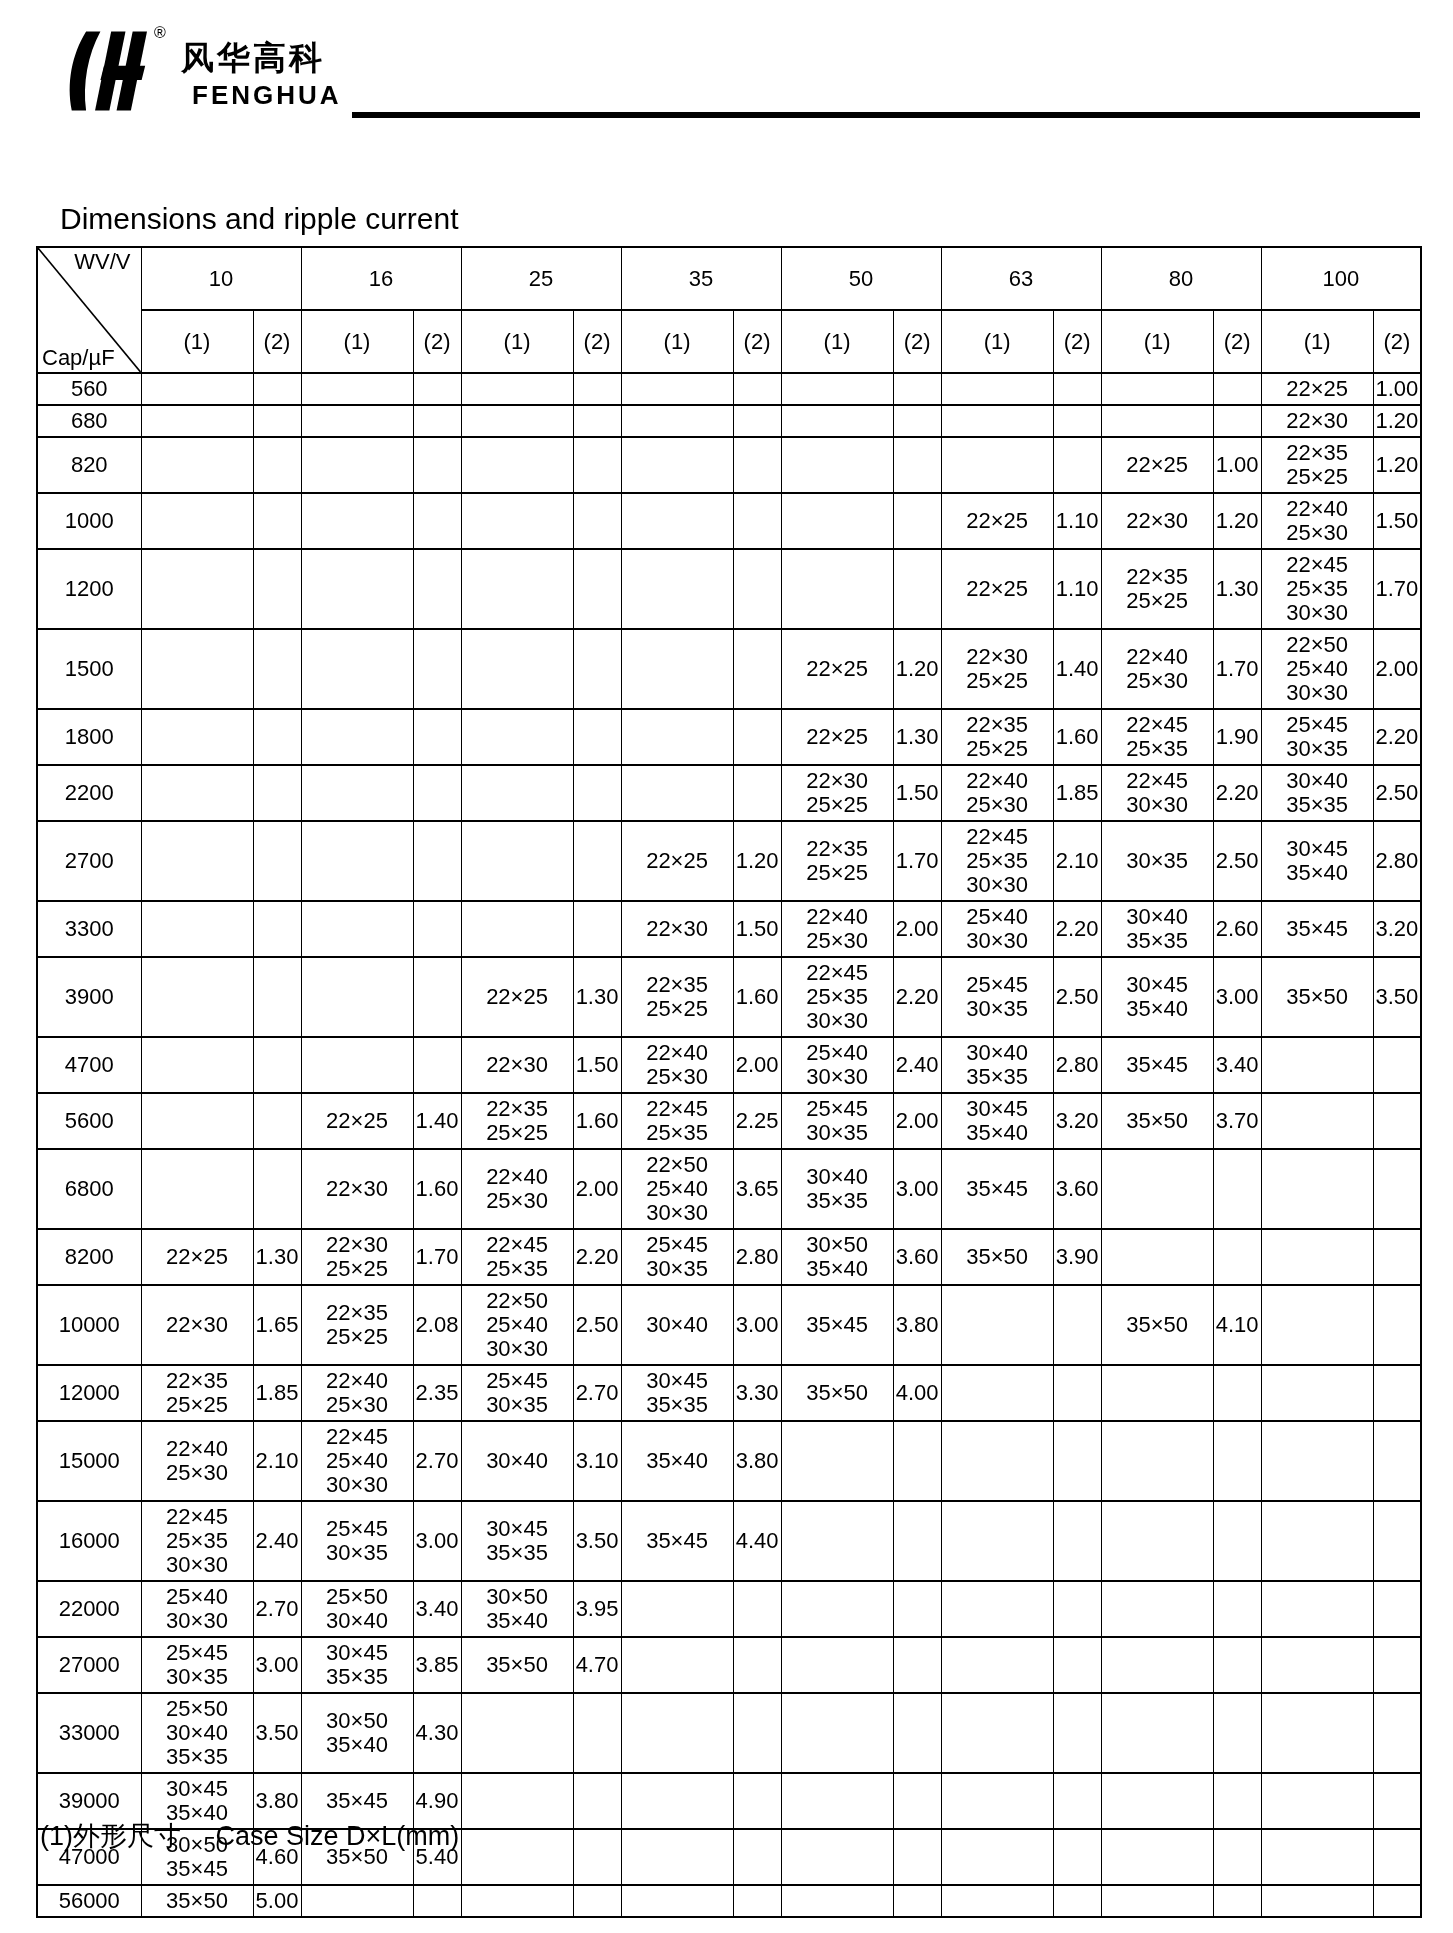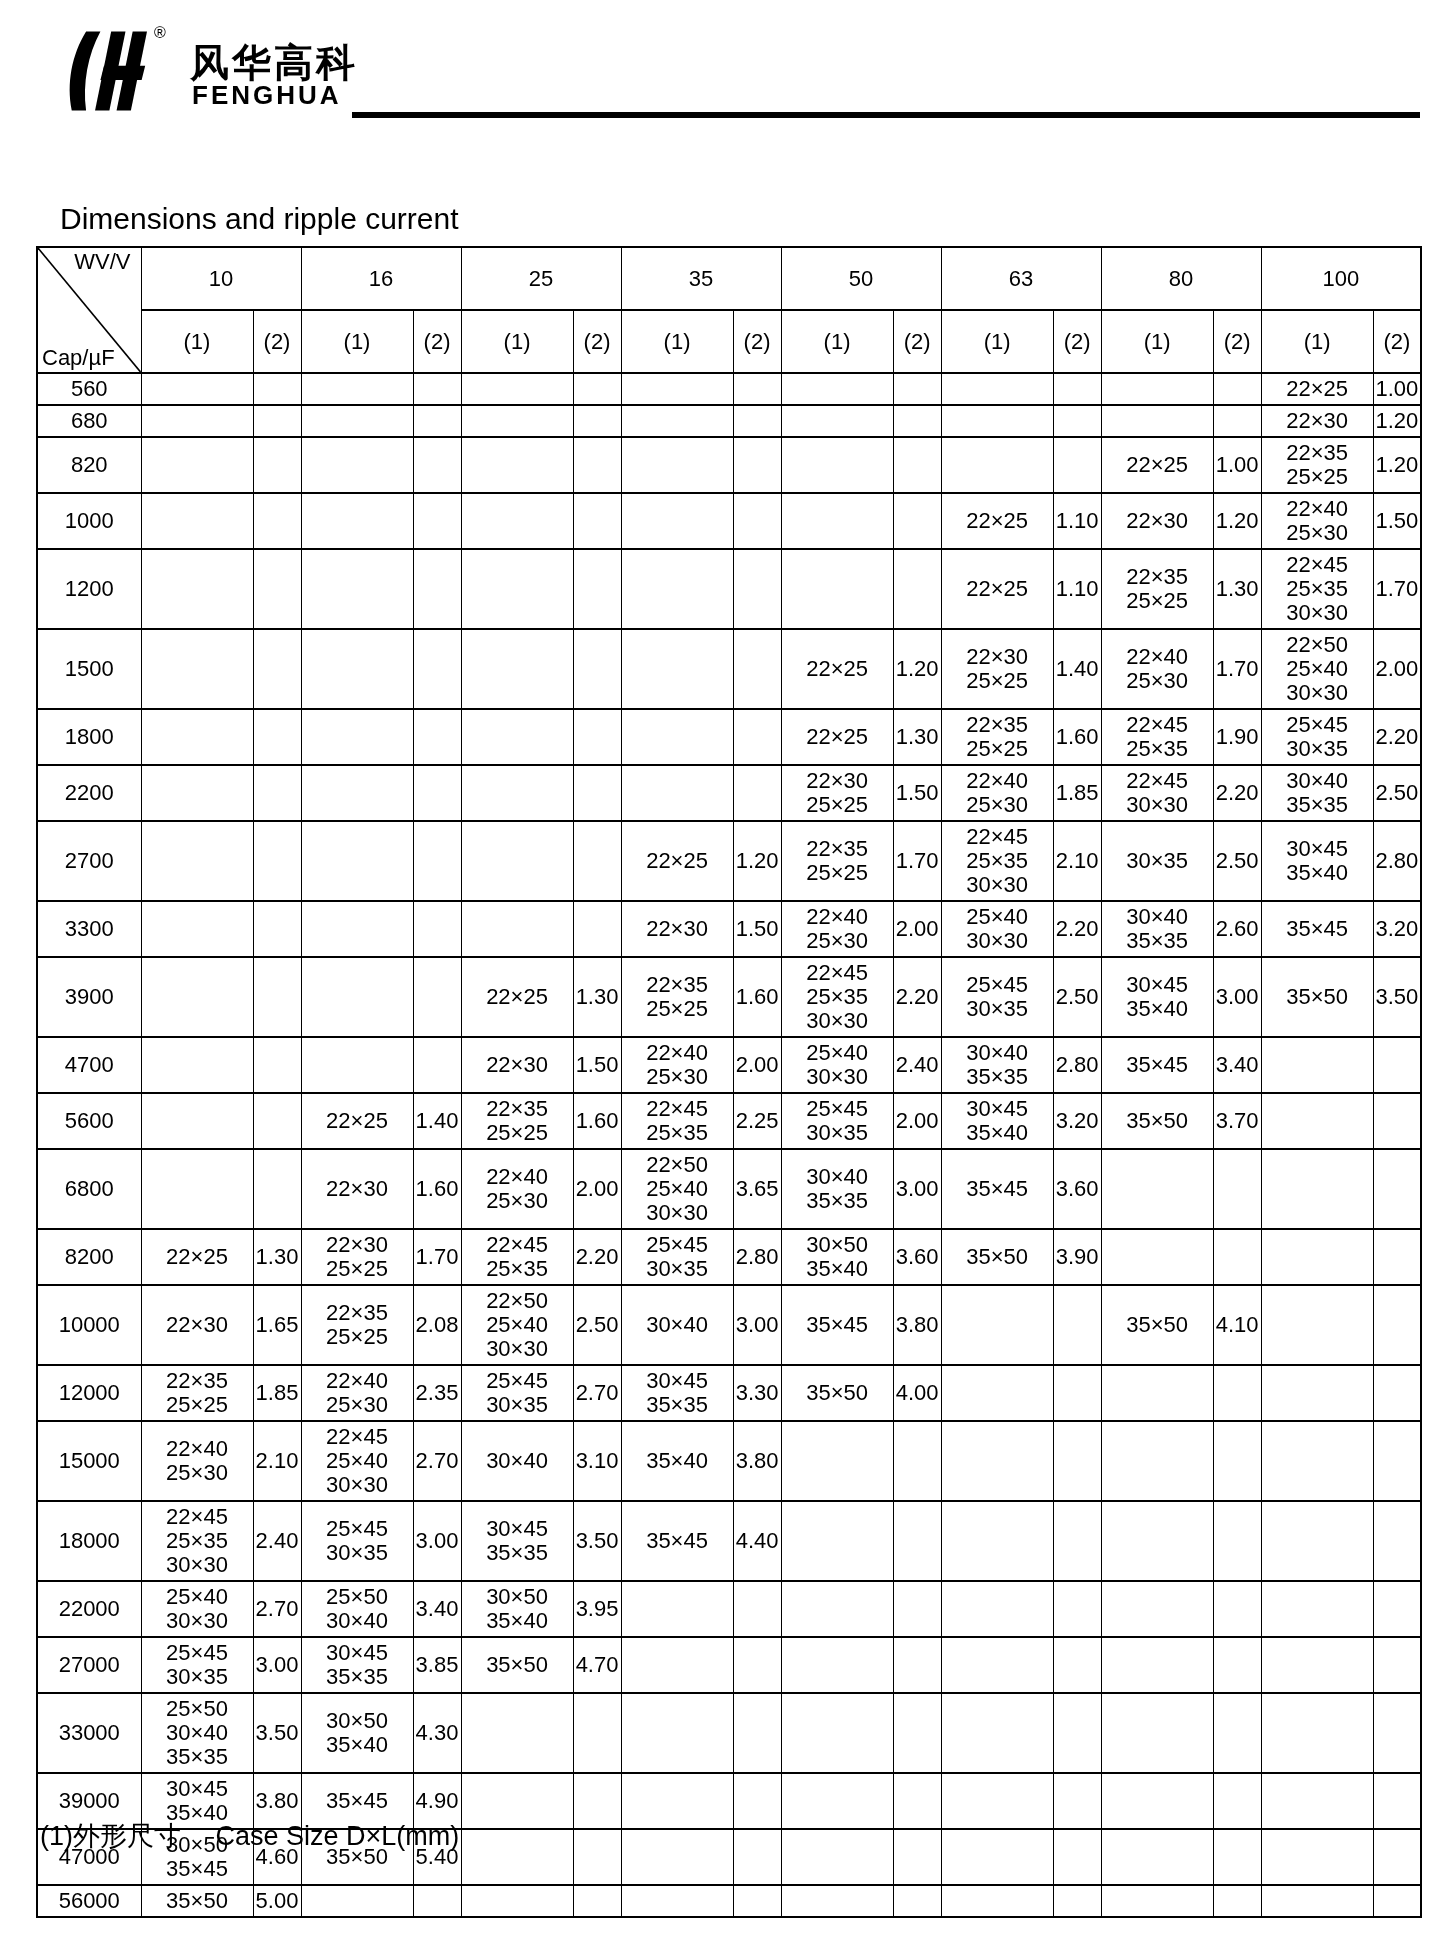--- a/index.html
+++ b/index.html
@@ -2,21 +2,21 @@
 <html><head>
 <meta charset="utf-8">
 <style>
   html,body{margin:0;padding:0;background:#fff;}
   .page{position:relative;width:1453px;height:1933px;background:#fff;color:#000;
         font-family:"Liberation Sans","DejaVu Sans",sans-serif;overflow:hidden;}
 
   
   .logo-svg{position:absolute;left:58px;top:28px;width:92px;height:86px;}
   .reg-mark{position:absolute;left:154px;top:24px;font-size:16px;}
-  .brand-cn{position:absolute;left:190px;top:36px;font-size:39px;font-weight:700;letter-spacing:3px;}
+  .brand-cn{position:absolute;left:181px;top:36px;font-size:33px;font-weight:700;letter-spacing:3px;}
   .brand-en{position:absolute;left:192px;top:80px;font-size:26px;font-weight:700;letter-spacing:3px;}
   .doc-title{position:absolute;right:34px;top:42px;font-size:37px;font-weight:700;white-space:nowrap;letter-spacing:0px;}
   .header-rule{position:absolute;left:352px;right:33px;top:112px;height:6px;background:#000;}
 
   
   .sec-cn{position:absolute;left:62px;top:148px;font-size:31px;letter-spacing:2px;}
   .sec-en{position:absolute;left:60px;top:202px;font-size:30px;}
 
   
   table.dims{position:absolute;left:36px;top:246px;width:1384px;border-collapse:collapse;
@@ -504,21 +504,21 @@
           <td></td>
           <td></td>
           <td></td>
           <td></td>
           <td></td>
           <td></td>
           <td></td>
           <td></td>
         </tr>
         <tr>
-          <td>18000</td>
+          <td>16000</td>
           <td>22×45
 25×35
 30×30</td>
           <td>2.40</td>
           <td>25×45
 30×35</td>
           <td>3.00</td>
           <td>30×45
 35×35</td>
           <td>3.50</td>

